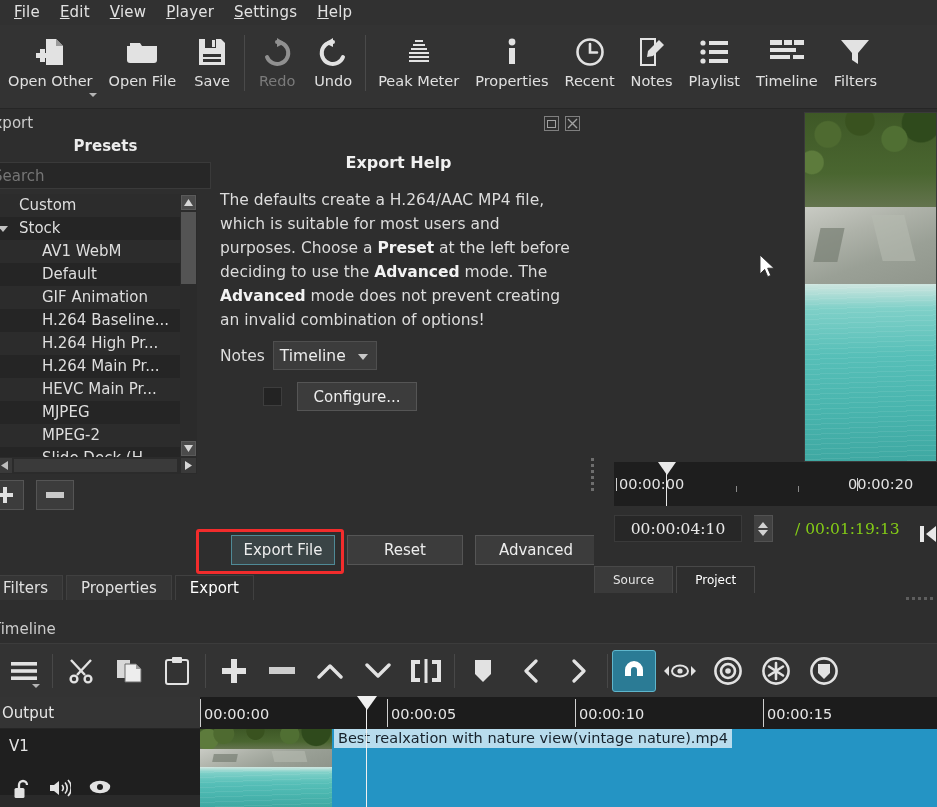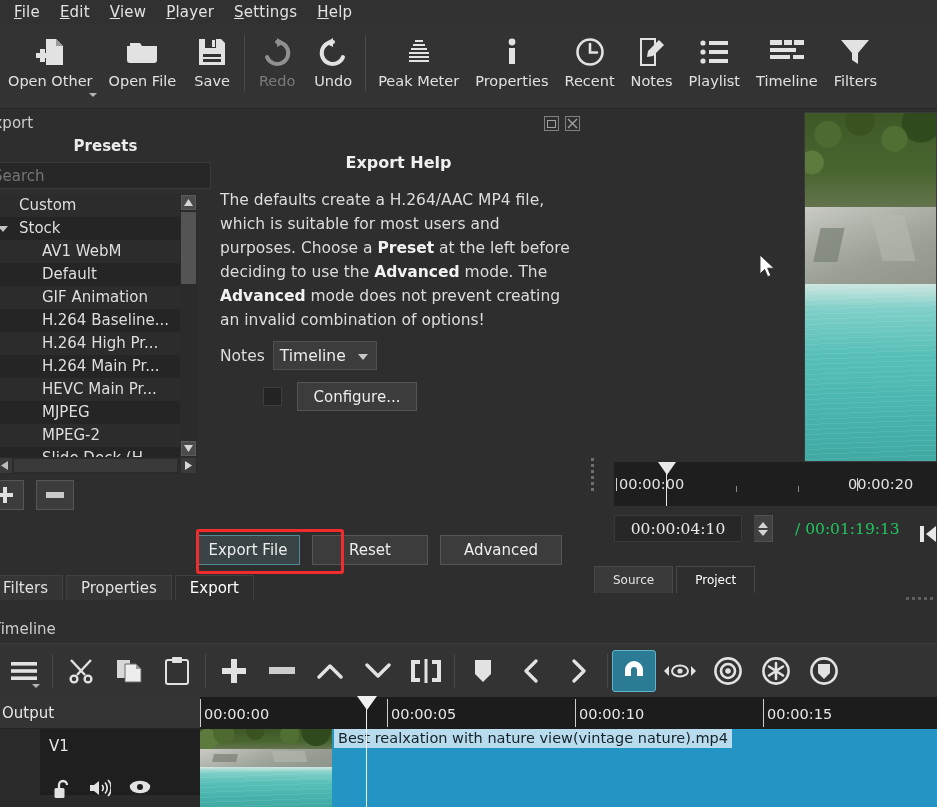--- a/index.html
+++ b/index.html
@@ -197,21 +197,21 @@
   }
   .splitter-dots i { width: 3px; height: 3px; background: #6e6e6e; display:block; }
 
   
   .exp-btnrow {
     position: absolute; left: 196px; top: 535px;
     display: flex; gap: 12px; align-items: center;
   }
   .exp-file-btn {
     width: 104px; height: 30px;
-    background: #3a4446; border: 1px solid #4f8a96;
+    background: #3a4446; border: 1px solid #4f8a96; margin-left: 35px;
   }
   .reset-btn { width: 116px; height: 30px; }
   .advanced-btn { width: 122px; height: 30px; }
   .redbox {
     position: absolute; left: 196px; top: 529px;
     width: 148px; height: 45px;
     border: 3px solid #f22c2c; border-radius: 3px;
     pointer-events: none;
   }
 
@@ -304,21 +304,21 @@
   }
   .spin {
     width: 19px; height: 27px; background: #414141; border: 1px solid #525252;
     border-left: none;
     display: flex; flex-direction: column; align-items: center; justify-content: center;
     gap: 2px;
   }
   .sp-up { width:0;height:0;border-left:5px solid transparent;border-right:5px solid transparent;border-bottom:6px solid #d2d2d2; }
   .sp-dn { width:0;height:0;border-left:5px solid transparent;border-right:5px solid transparent;border-top:6px solid #d2d2d2; }
   .dur-lbl {
-    font-size: 15.5px; color: #22c55e; margin-left: 10px;
+    font-size: 15.5px; color: #84cc16; margin-left: 10px;
     font-family: "DejaVu Serif", "Liberation Serif", serif;
   }
   .skip-start {
     position: absolute; left: 920px; top: 524px;
   }
 
   .sp-tabs {
     position: absolute; left: 0px; top: 456px;
     display: flex; gap: 3px;
   }
@@ -367,21 +367,20 @@
   }
   .th-output {
     height: 32px; background: #343434;
     display: flex; align-items: center; padding-left: 2px;
     font-size: 15px; color: #e6e6e6;
     border-bottom: 1px solid #252525;
   }
   .th-v1 {
     height: 66px; background: #1f1f1f;
     padding: 8px 0 1px 2px;
-    margin-left: 40px;
   }
   .th-v1 .name { font-size: 15px; color: #e4e4e4; padding-left: 7px; }
   .th-icons { display: flex; gap: 18px; padding: 24px 0 0 12px; }
 
   .tl-ruler {
     position: absolute; left: 200px; top: 82px; width: 737px; height: 32px;
     background: #1c1c1c;
   }
   .tl-rt { position: absolute; top: 2px; width: 1px; height: 28px; background: #cfcfcf; }
   .tl-rl { position: absolute; top: 9px; font-size: 14.5px; color: #e6e6e6; white-space: nowrap; }

